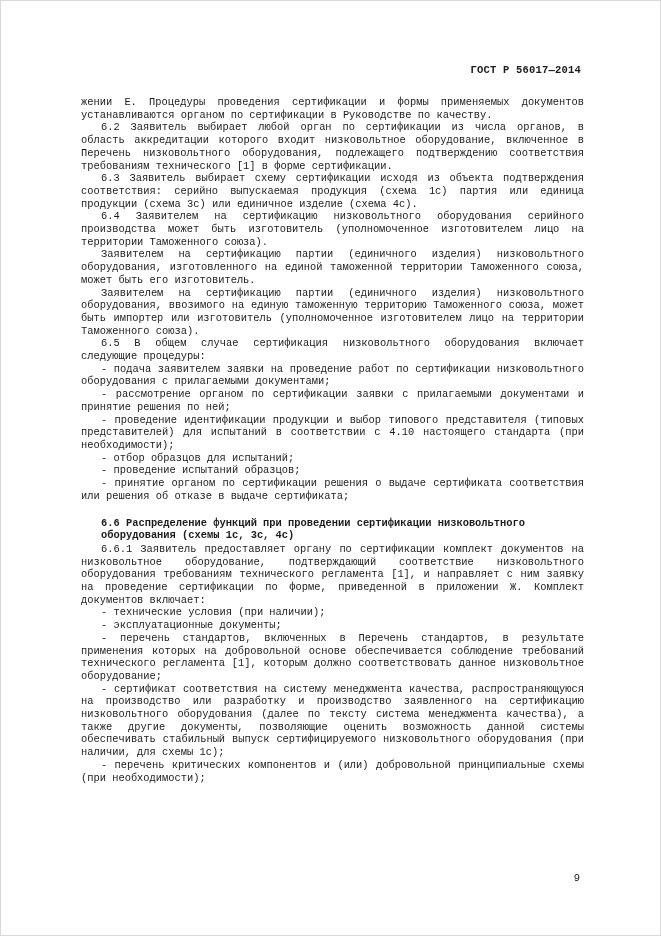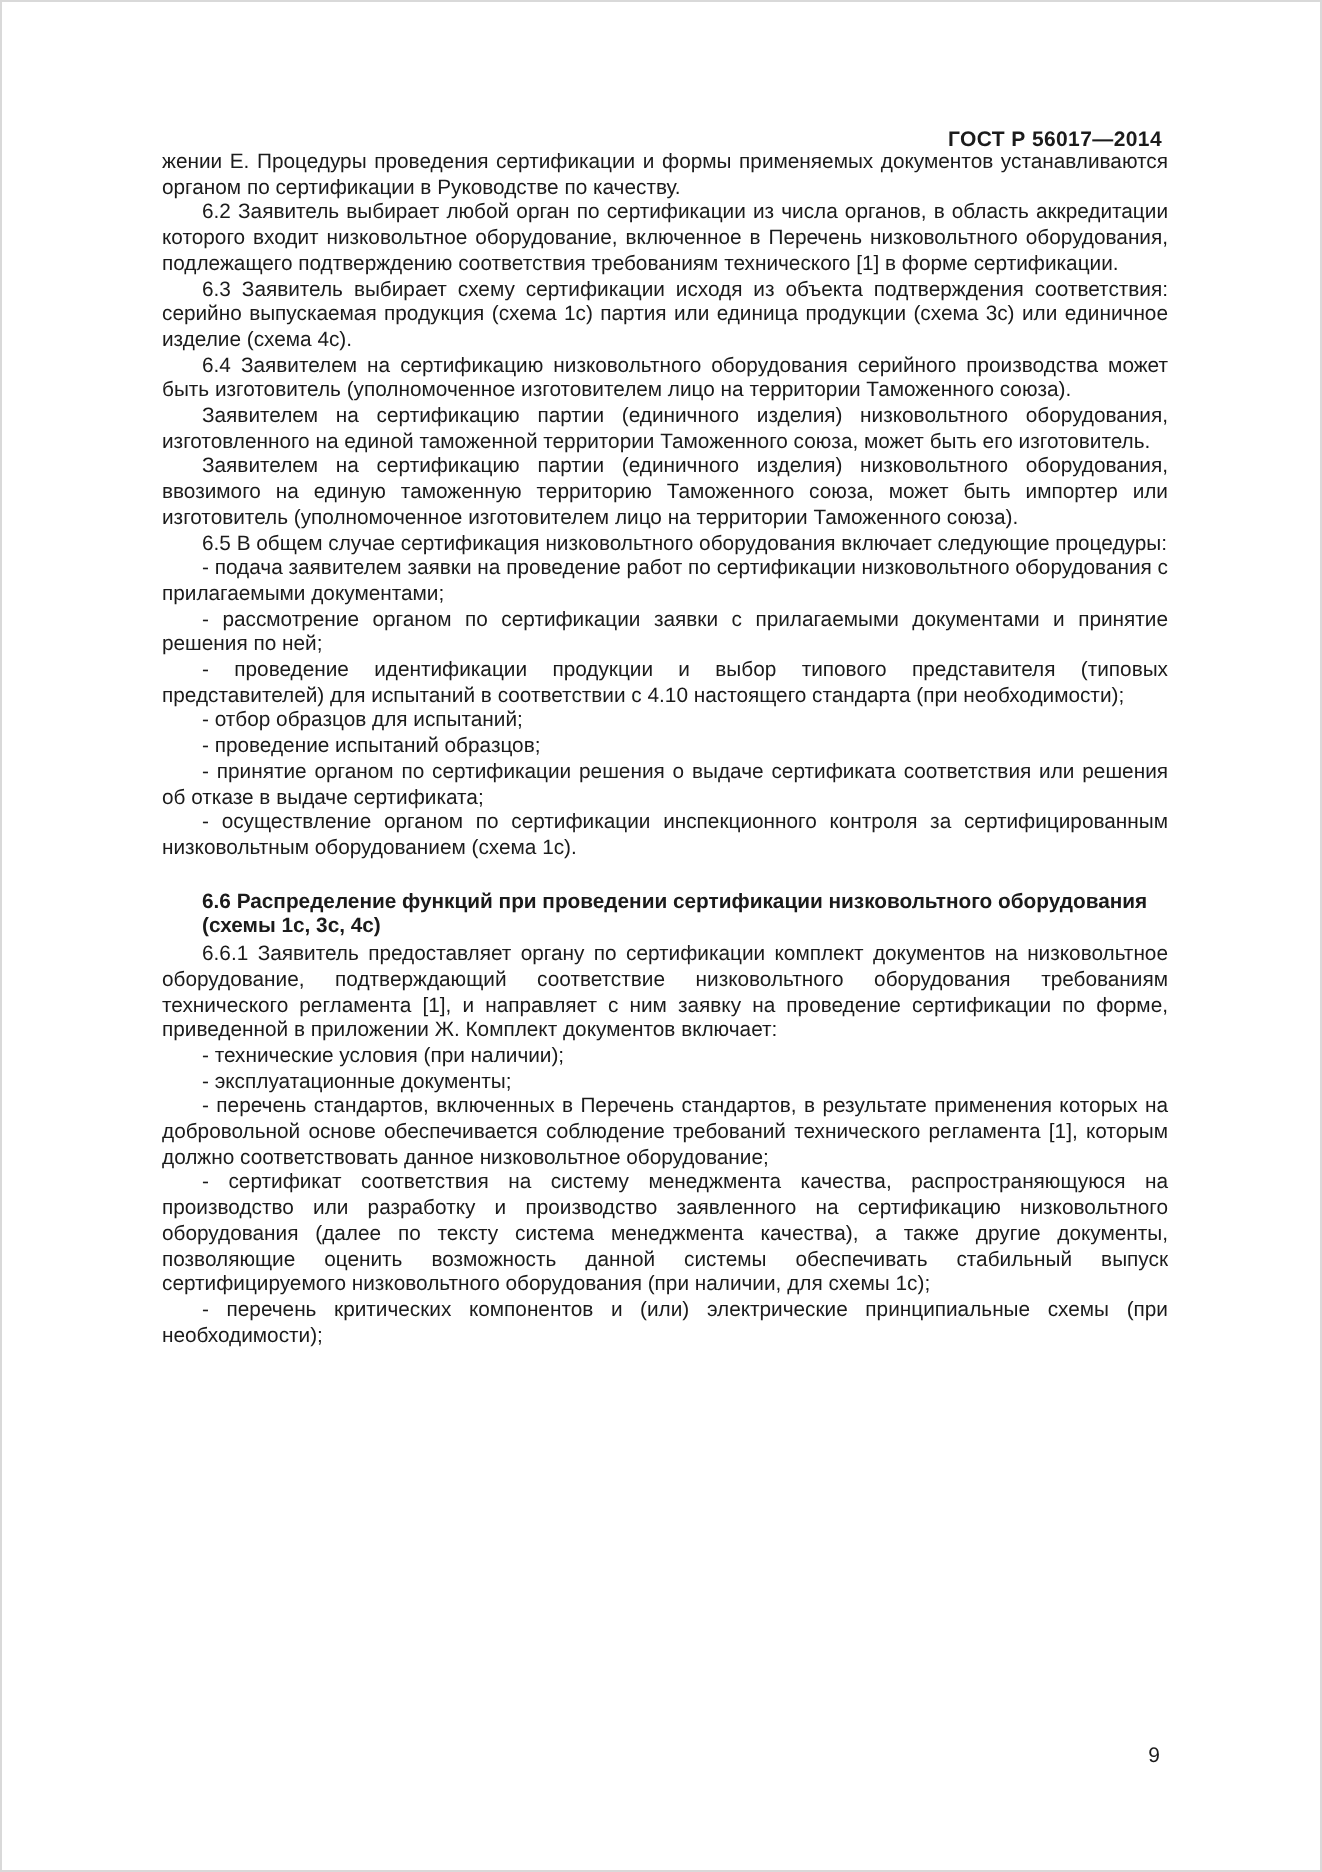--- a/index.html
+++ b/index.html
@@ -3,35 +3,35 @@
 <meta charset="utf-8">
 <style>
   * { box-sizing: border-box; }
   html, body { margin: 0; padding: 0; background: #ffffff; }
   .page {
     position: relative;
     width: 661px;
     height: 936px;
     background: #ffffff;
     border: 1px solid #d9d9d9;
-    font-family: Liberation Sans, sans-serif;
+    font-family: Liberation Mono, monospace;
     color: #1b1b1b;
     overflow: hidden;
   }
   .doc-header {
     position: absolute;
     top: 63px;
     right: 79px;
     font-size: 10.5px;
     font-weight: bold;
     letter-spacing: 0.2px;
   }
   .content {
     position: absolute;
-    top: 75px;
+    top: 95px;
     left: 80px;
     width: 503px;
     font-size: 10.4px;
     line-height: 12.7px;
     text-align: justify;
     hyphens: auto;
   }
   .content p {
     margin: 0;
     padding: 0;
@@ -70,24 +70,23 @@
       <p class="body">6.4 Заявителем на сертификацию низковольтного оборудования серийного производства может быть изготовитель (уполномоченное изготовителем лицо на территории Таможенного союза).</p>
       <p class="body">Заявителем на сертификацию партии (единичного изделия) низковольтного оборудования, изготовленного на единой таможенной территории Таможенного союза, может быть его изготовитель.</p>
       <p class="body">Заявителем на сертификацию партии (единичного изделия) низковольтного оборудования, ввозимого на единую таможенную территорию Таможенного союза, может быть импортер или изготовитель (уполномоченное изготовителем лицо на территории Таможенного союза).</p>
       <p class="body">6.5 В общем случае сертификация низковольтного оборудования включает следующие процедуры:</p>
       <p class="body">- подача заявителем заявки на проведение работ по сертификации низковольтного оборудования с прилагаемыми документами;</p>
       <p class="body">- рассмотрение органом по сертификации заявки с прилагаемыми документами и принятие решения по ней;</p>
       <p class="body">- проведение идентификации продукции и выбор типового представителя (типовых представителей) для испытаний в соответствии с 4.10 настоящего стандарта (при необходимости);</p>
       <p class="body">- отбор образцов для испытаний;</p>
       <p class="body">- проведение испытаний образцов;</p>
       <p class="body">- принятие органом по сертификации решения о выдаче сертификата соответствия или решения об отказе в выдаче сертификата;</p>
-      <p class="body">- осуществление органом по сертификации инспекционного контроля за сертифицированным низковольтным оборудованием (схема 1с).</p>
       <p class="heading">6.6 Распределение функций при проведении сертификации низковольтного оборудования (схемы 1с, 3с, 4с)</p>
       <p class="body">6.6.1 Заявитель предоставляет органу по сертификации комплект документов на низковольтное оборудование, подтверждающий соответствие низковольтного оборудования требованиям технического регламента [1], и направляет с ним заявку на проведение сертификации по форме, приведенной в приложении Ж. Комплект документов включает:</p>
       <p class="body">- технические условия (при наличии);</p>
       <p class="body">- эксплуатационные документы;</p>
       <p class="body">- перечень стандартов, включенных в Перечень стандартов, в результате применения которых на добровольной основе обеспечивается соблюдение требований технического регламента [1], которым должно соответствовать данное низковольтное оборудование;</p>
       <p class="body">- сертификат соответствия на систему менеджмента качества, распространяющуюся на производство или разработку и производство заявленного на сертификацию низковольтного оборудования (далее по тексту система менеджмента качества), а также другие документы, позволяющие оценить возможность данной системы обеспечивать стабильный выпуск сертифицируемого низковольтного оборудования (при наличии, для схемы 1с);</p>
-      <p class="body">- перечень критических компонентов и (или) электрические принципиальные схемы (при необходимости);</p>
+      <p class="body">- перечень критических компонентов и (или) добровольной принципиальные схемы (при необходимости);</p>
     </div>
 
   <div class="page-number">9</div>
 </div>
 
 </body></html>

